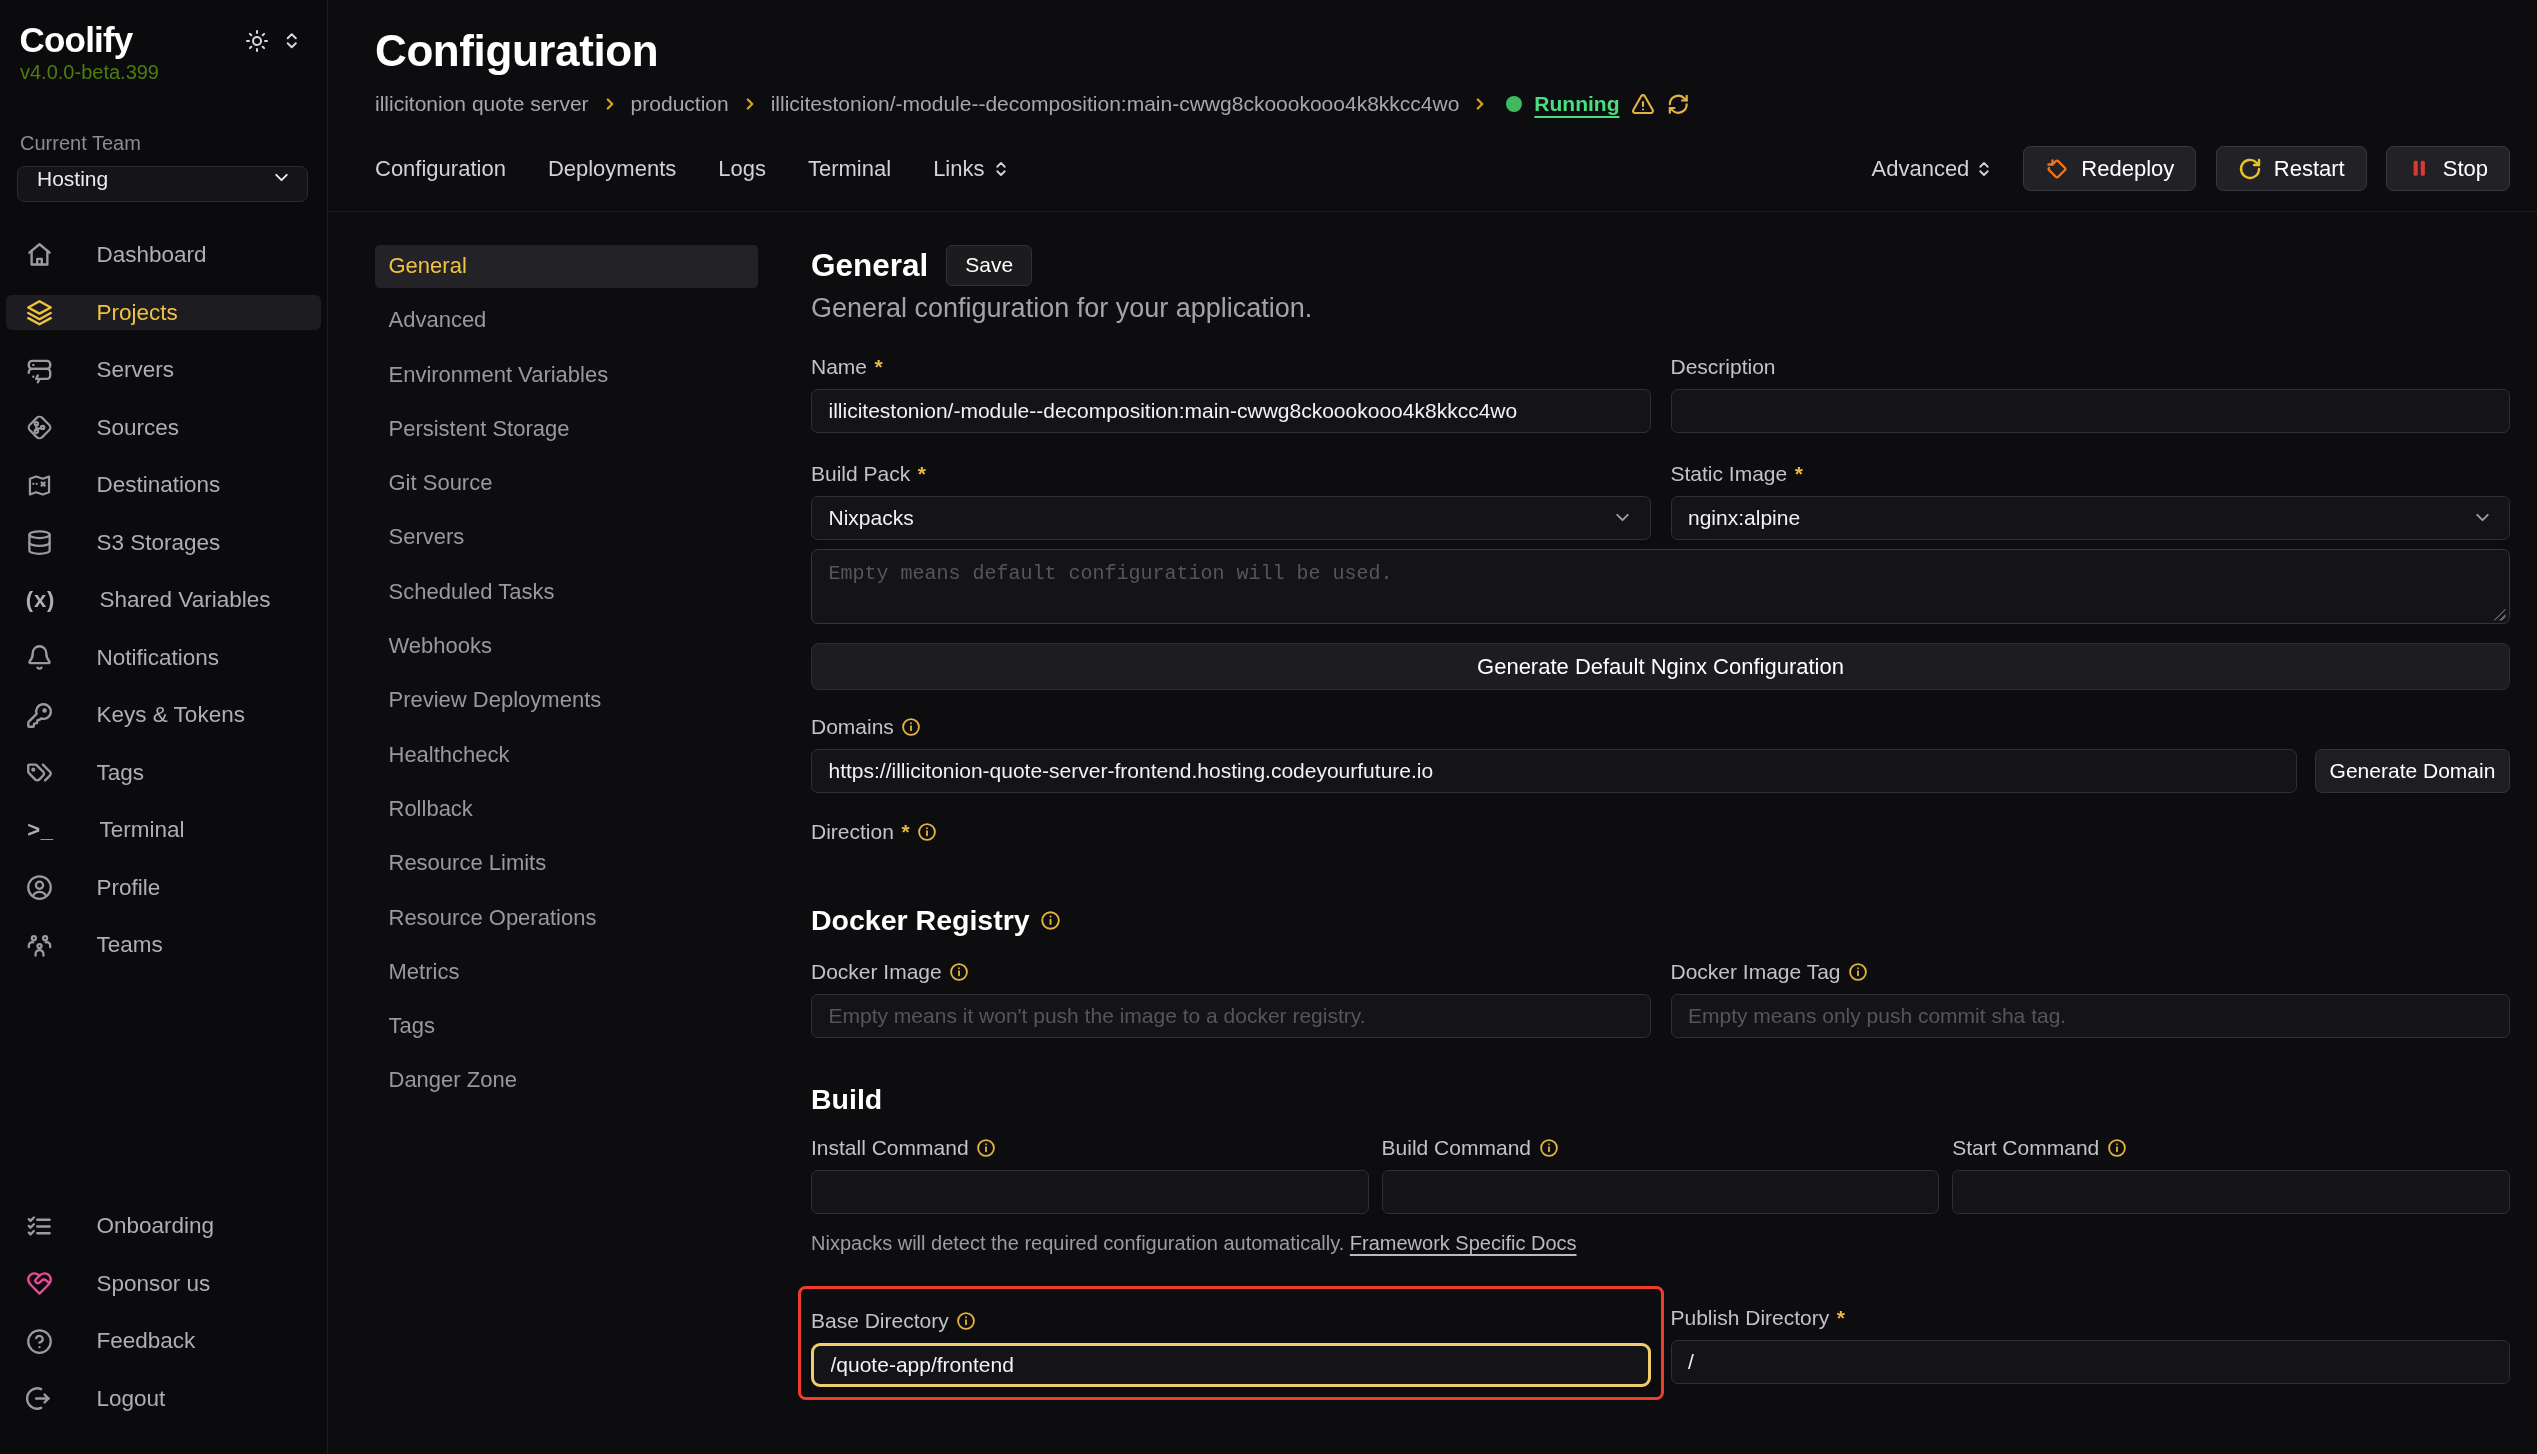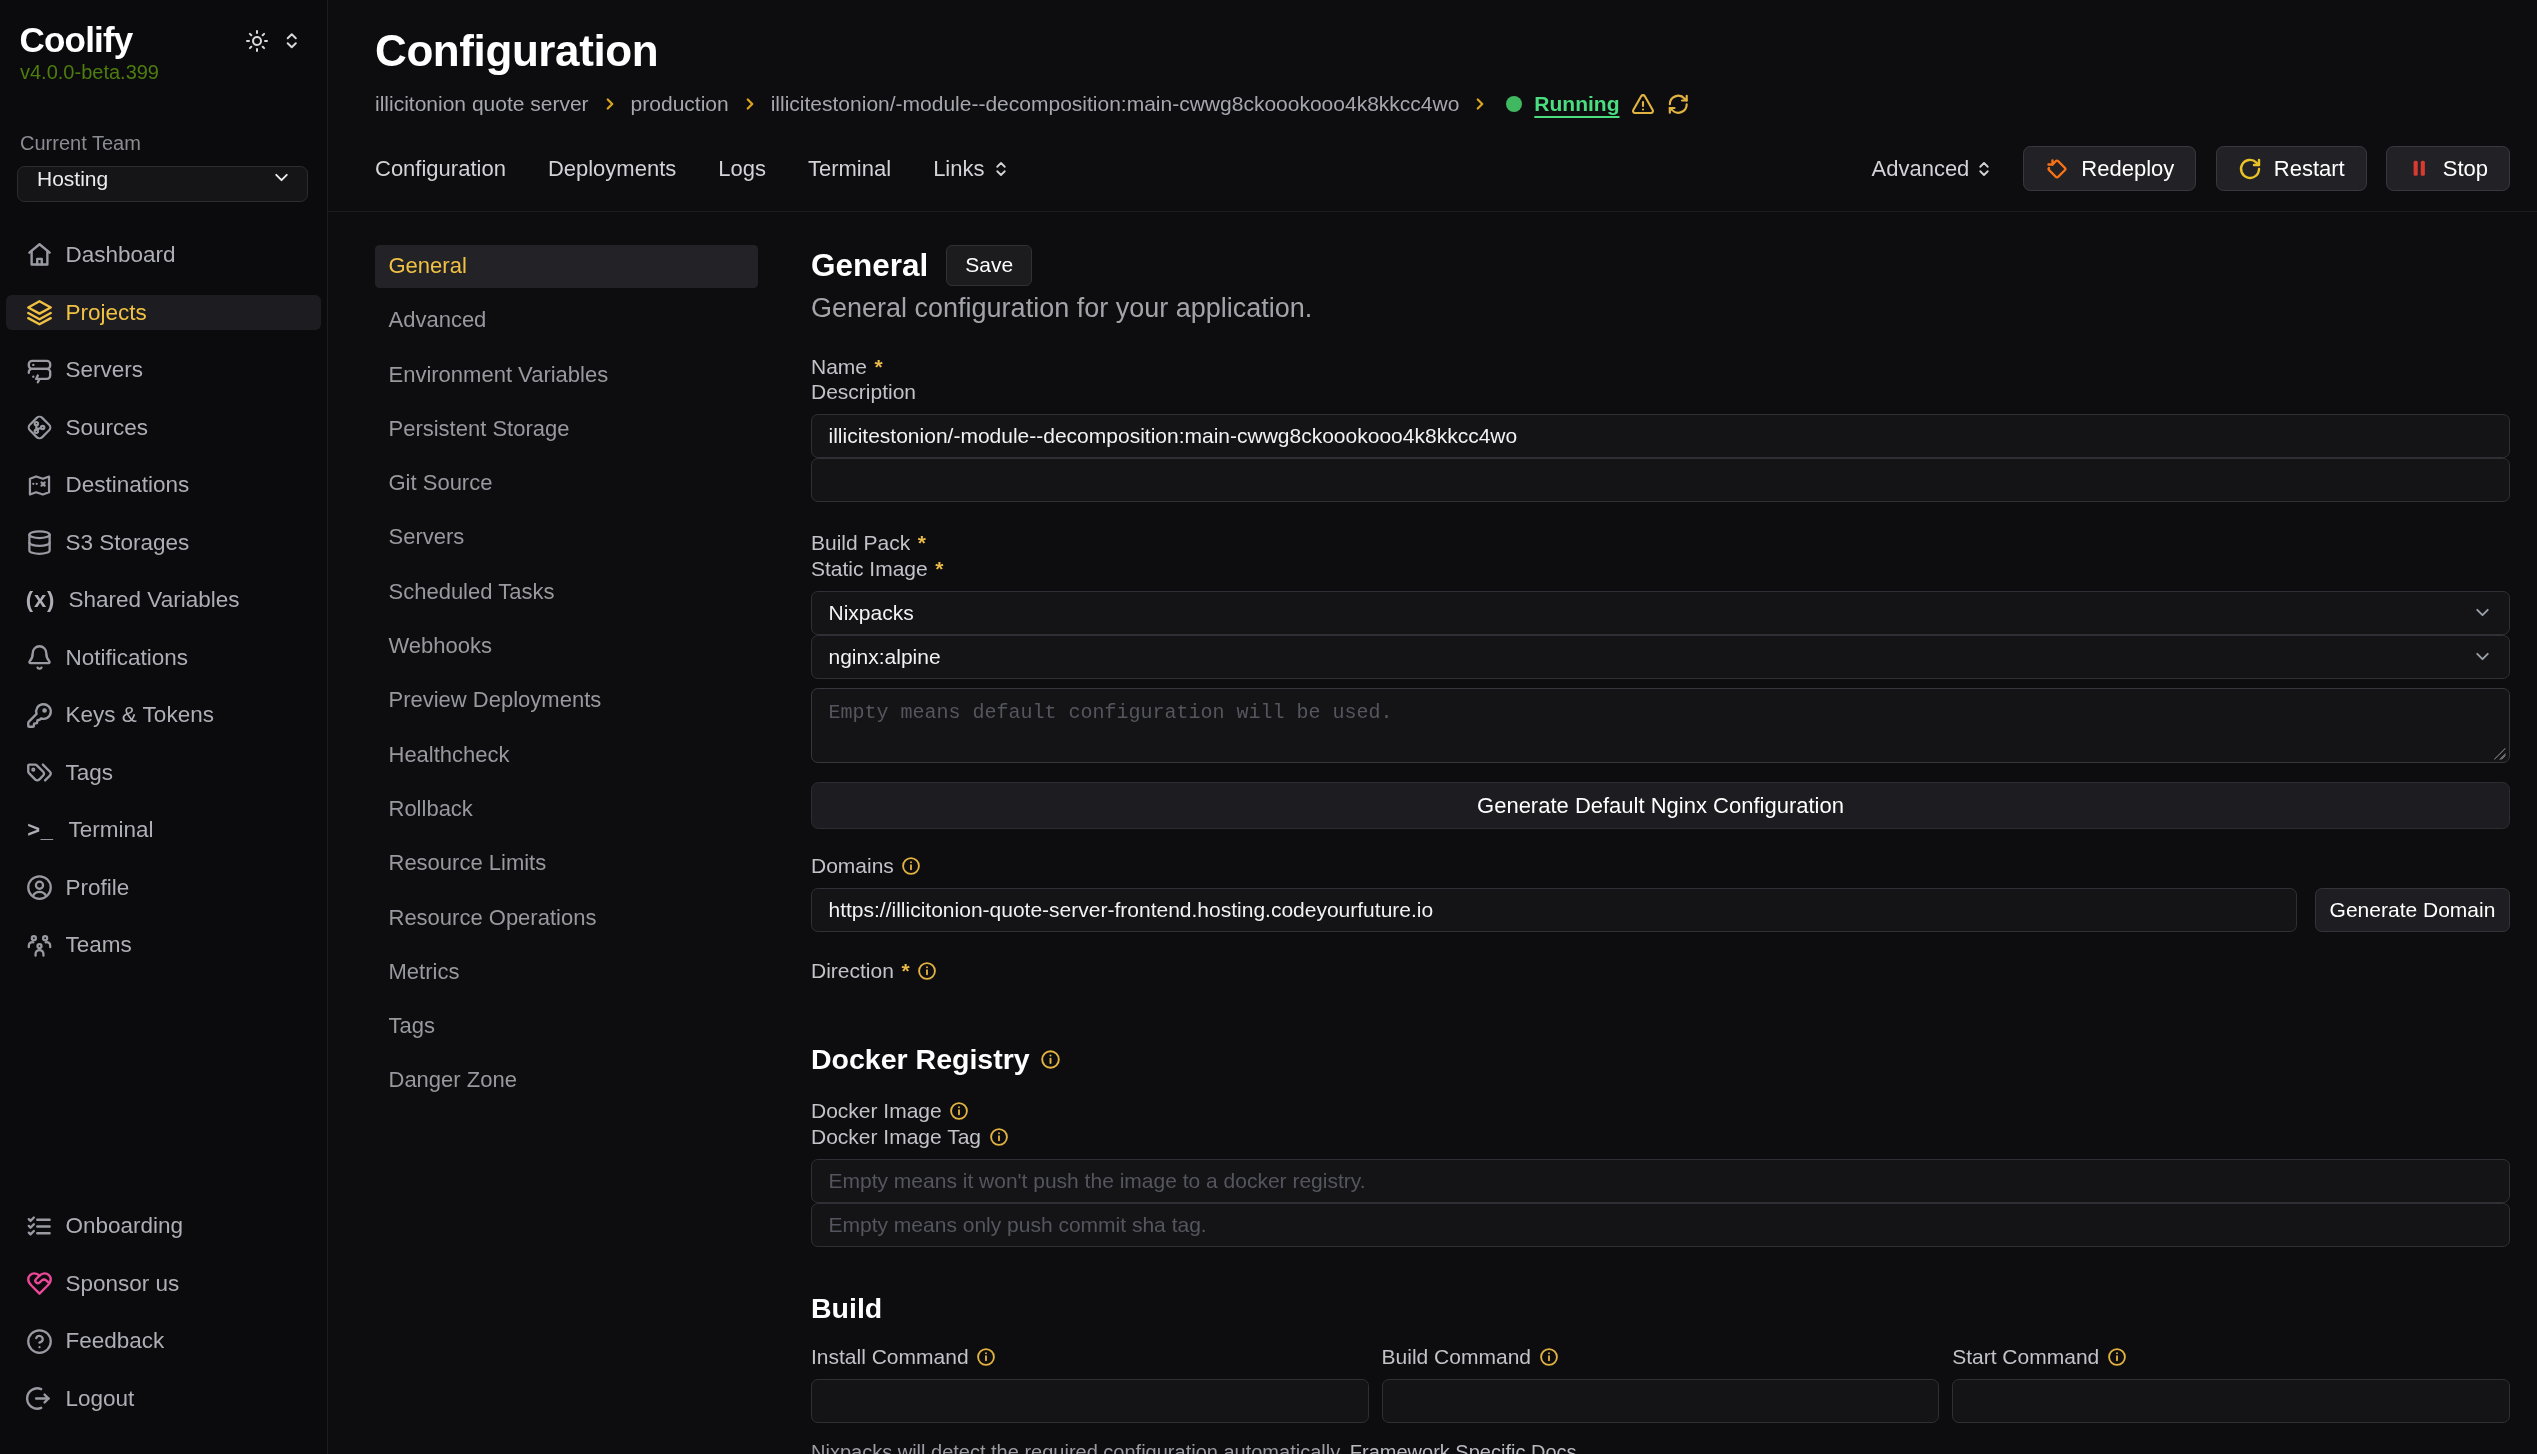--- a/index.html
+++ b/index.html
@@ -19,21 +19,21 @@
   .sidebar{width:328px;flex:none;background:var(--bg-side);border-right:1.5px solid var(--border-soft);
     display:flex;flex-direction:column;padding:21px 0 38px 0;}
   .logo-row{display:flex;align-items:flex-start;justify-content:space-between;padding:0 25.5px 0 19.5px;}
   .logo{font-size:35px;font-weight:800;letter-spacing:-0.8px;color:#fff;line-height:1.1;}
   .logo-icons{display:flex;align-items:center;gap:13.5px;margin-top:7.5px;color:#d8d8dd;}
   .version{padding:1.5px 0 0 20px;color:#4d7c0f;font-size:20px;}
   .team-label{margin:48px 0 10.5px 20px;color:var(--txt-faint);font-size:20px;}
   .team-select{margin:0 19.5px 0 16.5px;height:36px;background:#151518;border:1.5px solid #2c2c32;border-radius:7.5px;
     display:flex;justify-content:space-between;padding:0 15px 0 19.5px;font-size:21px;color:#ececf0;}
   .nav{margin-top:36px;display:flex;flex-direction:column;gap:22.5px;}
-  .nav-item{display:flex;align-items:center;gap:13px;height:35px;padding:0 0 0 19.5px;margin:0 6px;
+  .nav-item{display:flex;align-items:center;gap:44px;height:35px;padding:0 0 0 19.5px;margin:0 6px;
     color:#aeaeb6;font-size:22.5px;border-radius:6px;cursor:pointer;}
   .nav-item .ic{color:#9a9aa3;}
   .nav-item.active{background:#1d1d21;color:var(--yellow);}
   .nav-item.active .ic{color:var(--yellow);}
   .glyph-ic{width:30px;font-size:22px;font-weight:700;letter-spacing:0.8px;text-align:center;}
   .nav-footer{margin-top:auto;display:flex;flex-direction:column;gap:22.5px;}
   .sponsor .ic{color:var(--pink);}
 
   
   .main{flex:1;display:flex;flex-direction:column;min-width:0;}
@@ -67,21 +67,21 @@
 
   .lbl{display:flex;align-items:center;gap:7.5px;color:var(--txt-label);font-size:21px;height:25.5px;}
   .req{color:#e9b949;font-weight:700;}
   .info-ic{color:#e3b341;}
   .field input,.field .sel,.field textarea{width:100%;background:var(--input-bg);border:1.5px solid var(--input-border);
     border-radius:6.8px;color:#f2f2f5;font-size:21px;font-family:"Liberation Sans",sans-serif;}
   .field input{height:44px;padding:0 16.5px;outline:none;}
   .field input::placeholder,.field textarea::placeholder{color:var(--placeholder);}
   .sel{height:44px;display:flex;align-items:center;justify-content:space-between;padding:0 16.5px;cursor:pointer;}
   .sel .ic{color:#9aa0a8;}
-  .grid-2{display:grid;grid-template-columns:1fr;column-gap:20px;}
+  .grid-2{display:grid;grid-template-columns:1fr 1fr;column-gap:20px;}
   .grid-3{display:grid;grid-template-columns:1fr 1fr 1fr;column-gap:12.8px;}
   .mt-lab{margin-top:30px;}
   .mt-input{margin-top:9px;}
   textarea.nginx{height:75px;resize:none;padding:12px 16.5px;font-family:"Liberation Mono","DejaVu Sans Mono",monospace;
     font-size:20px;border-color:#36363d;outline:none;position:relative;}
   .ta-wrap{position:relative;}
   .ta-wrap::after{content:"";position:absolute;right:4.5px;bottom:6px;width:12px;height:12px;
     background:repeating-linear-gradient(135deg,transparent 0 3px,#6b6b72 3px 4.5px);clip-path:polygon(100% 0,100% 100%,0 100%);}
   .wide-btn{margin-top:16.5px;width:100%;height:47px;background:#1d1d21;border:1.5px solid #2c2c32;border-radius:7.5px;
     color:#fff;font-size:22px;cursor:pointer;font-family:inherit;}

